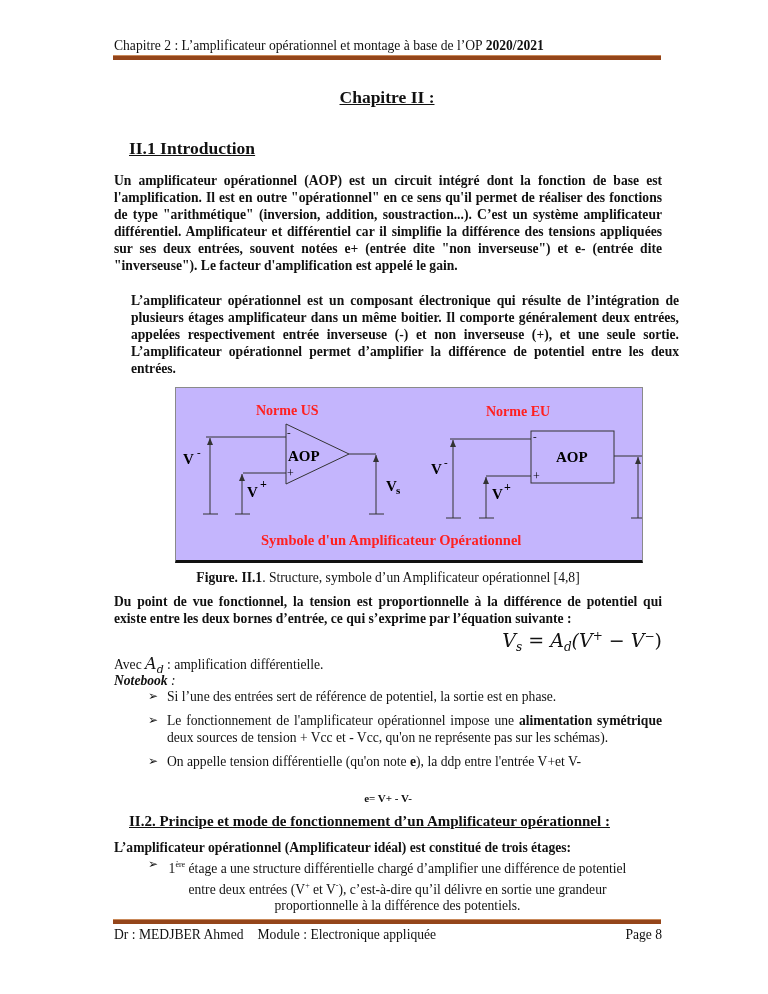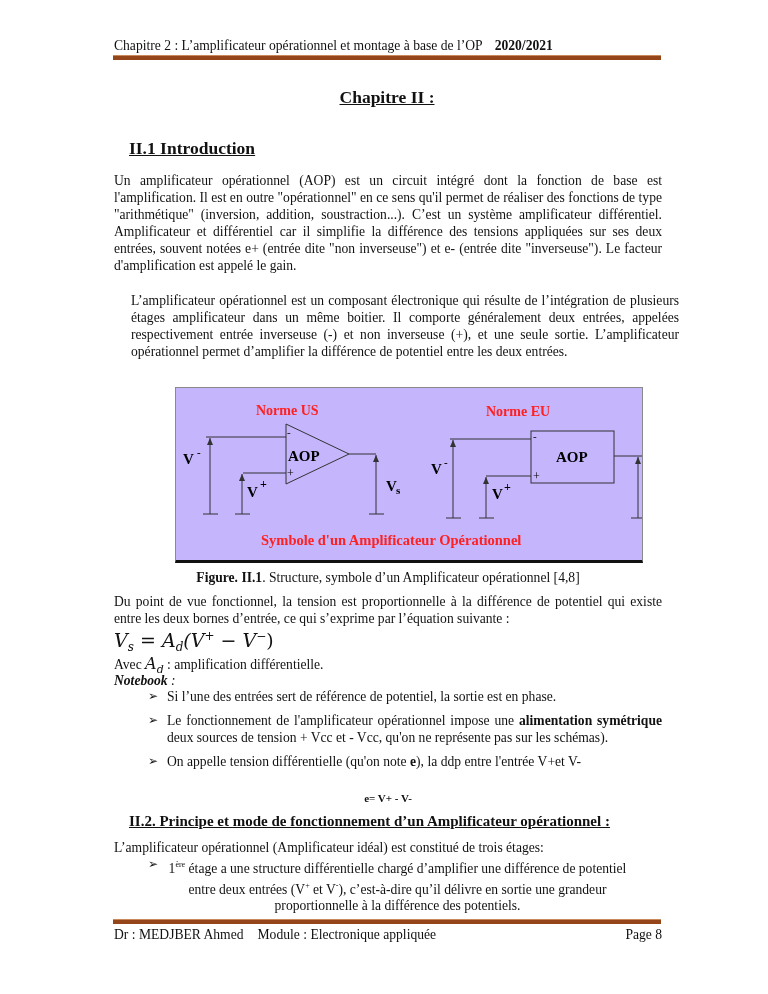--- a/index.html
+++ b/index.html
@@ -1,39 +1,39 @@
 <!DOCTYPE html>
 <html><head>
 <meta charset="utf-8">
 <style>
   html, body { margin: 0; padding: 0; background: #ffffff; }
   body { width: 768px; height: 994px; position: relative; overflow: hidden;
          font-family: "Liberation Serif", serif; color: #111; }
   .abs { position: absolute; }
   .header-text { left: 114px; top: 38px; width: 548px; font-size: 13.6px; white-space: nowrap; }
-  .header-text .year { font-weight: bold; margin-left: 12px; }
+  .header-text .year { font-weight: bold; margin-left: 3px; }
   .rule { left: 113px; width: 548px; height: 5px; background: #94451a;
           border-top: 1px solid #c9895a; box-sizing: border-box; }
   .rule.top { top: 55px; }
   .rule.bottom { top: 919px; }
   .chap-title { left: 113px; width: 548px; top: 87px; text-align: center; font-weight: bold;
                 font-size: 17.5px; line-height: 21px; }
   .chap-title span { text-decoration: underline; display: block; }
   .h2 { left: 114px; font-weight: bold; font-size: 17.5px; text-decoration: underline; margin-left: 15px; }
   .h2.intro { top: 138px; }
-  .para { left: 114px; width: 548px; font-size: 13.6px; line-height: 17px; text-align: justify; }
+  .para { left: 114px; width: 548px; font-size: 13.6px; line-height: 17px; text-align: justify; font-weight: bold; }
   .p1 { top: 172px; }
   .p2 { top: 292px; margin-left: 17px; }
   .figure-box { left: 175px; top: 387px; width: 468px; height: 176px; border: 1px solid #8a8a8a;
                 border-bottom: 3px solid #111; box-sizing: border-box; background: #c4b5fd; }
   .figure-box svg { position: absolute; left: 0; top: 0; }
   .caption { left: 114px; width: 548px; top: 570px; text-align: center; font-size: 13.6px; }
   .caption b { font-weight: bold; }
   .p3 { top: 593px; }
-  .equation { left: 114px; width: 548px; top: 629px; text-align: left; font-size: 19px;
+  .equation { left: 114px; width: 548px; top: 629px; text-align: right; font-size: 19px;
               font-family: "DejaVu Serif", serif; font-style: italic; }
   .equation .up { font-size: 12px; vertical-align: 7px; font-style: normal; }
   .equation .sub { font-size: 12px; vertical-align: -4px; }
   .avec { left: 114px; top: 654px; font-size: 13.6px; }
   .avec i { font-family: "DejaVu Serif", serif; font-size: 16px; }
   .avec i sub { font-size: 11px; }
   .notebook { left: 114px; top: 673px; font-size: 13.6px; font-style: italic; }
   .notebook b { font-weight: bold; }
   .bullets { left: 148px; width: 514px; font-size: 13.6px; line-height: 17px; text-align: justify; }
   .bullet { position: relative; padding-left: 19px; margin-bottom: 7px; }

